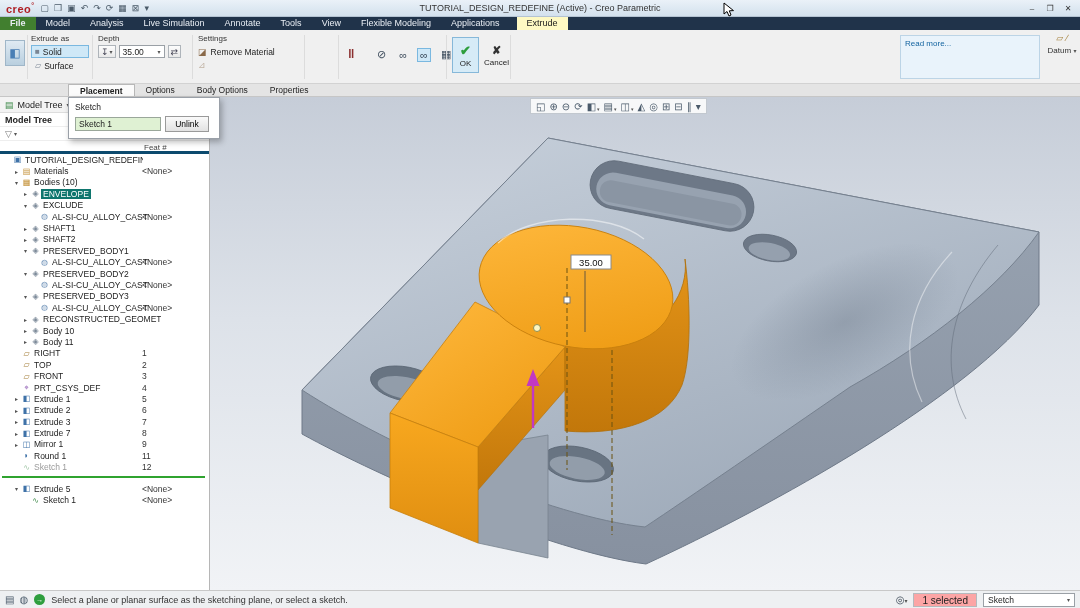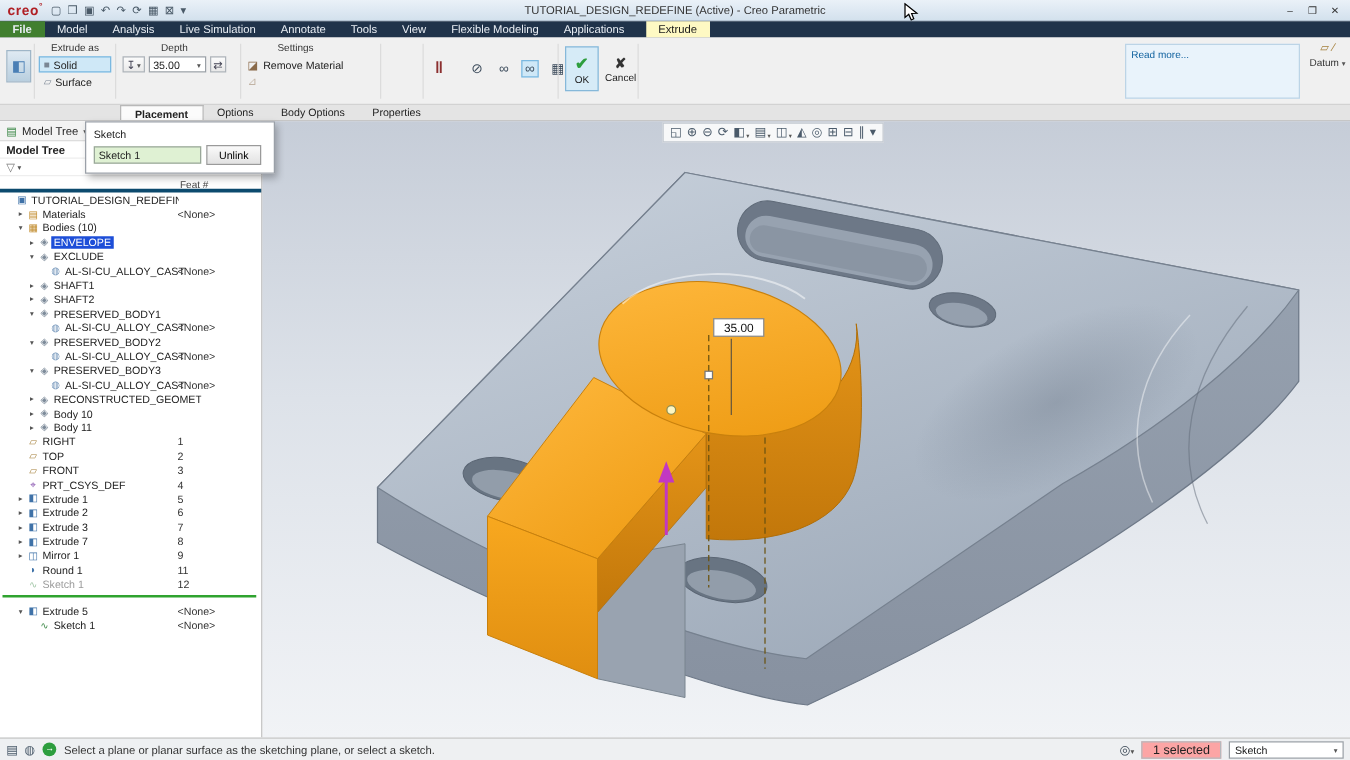--- a/index.html
+++ b/index.html
@@ -26,21 +26,21 @@
     display:flex;align-items:stretch;font-size:9px;color:#e9eef4;}
   .rtab{padding:0 10px;line-height:13px;white-space:nowrap;}
   .rtab.file{background:#417f2f;font-weight:bold;}
   .rtab.active{background:#fef9c3;color:#1a1a1a;margin-left:7px;}
 
   
   .ribbon{position:absolute;top:30px;left:0;right:0;height:54px;background:#f0f0f0;border-bottom:1px solid #d2d2d2;}
   .bigicon{position:absolute;left:5px;top:10px;width:20px;height:26px;border:1px solid #9fb6c8;
     background:linear-gradient(#dfeaf3,#b9cfdf);color:#4a7fb5;font-size:12px;text-align:center;line-height:24px;}
   .rsep{position:absolute;top:5px;height:44px;border-left:1px solid #dcdcdc;}
-  .grp{position:absolute;text-align:center;}
+  .grp{position:absolute;}
   .grp-label{font-size:8px;color:#333;margin-bottom:2px;}
   .grp-extrudeas{left:31px;top:4px;}
   .rbtn{display:flex;align-items:center;gap:3px;width:58px;height:13px;padding:0 3px;margin-top:1px;
     border:1px solid transparent;font-size:8.5px;}
   .rbtn .bic{font-size:8px;color:#7a8694;}
   .rbtn.pressed{background:#cfe8f7;border-color:#7ab8e0;}
   .grp-depth{left:98px;top:4px;}
   .ctl-row{display:flex;align-items:center;gap:3px;margin-top:2px;}
   .mini-combo,.mini-btn{height:13px;border:1px solid #aeb4ba;background:linear-gradient(#fcfcfc,#e9e9e9);
     display:flex;align-items:center;padding:0 2px;font-size:9px;color:#445;gap:1px;}
@@ -63,40 +63,40 @@
   .cx{color:#333;font-size:11px;font-weight:bold;}
   .helpbox{position:absolute;right:40px;top:5px;width:140px;height:44px;background:#e9f3fb;
     border:1px solid #bcd4e6;padding:2px 4px;font-size:8px;line-height:9.5px;color:#333;}
   .readmore{color:#1464a0;display:block;margin-top:1px;}
   .grp-datum{right:1px;top:3px;width:34px;text-align:center;}
   .datum-icons{display:flex;justify-content:center;gap:3px;font-size:9px;color:#a5803c;}
   .datum-lbl{font-size:8px;color:#333;margin-top:3px;}
 
   
   .dashtabs{position:absolute;top:84px;left:0;right:0;height:13px;background:#e4e4e4;
-    border-bottom:1px solid #c6c6c6;display:flex;padding-left:96px;font-size:8.5px;}
+    border-bottom:1px solid #c6c6c6;display:flex;padding-left:68px;font-size:8.5px;}
   .dtab{padding:0 11px;line-height:13px;color:#222;}
   .dtab.active{background:#fbfbfb;border:1px solid #b8b8b8;border-bottom:none;font-weight:bold;}
 
   
   .leftpanel{position:absolute;top:97px;left:0;width:210px;bottom:18px;background:#fff;border-right:1px solid #b6b6b6;}
   .ph1{height:16px;background:#f3f3f3;border-bottom:1px solid #ddd;display:flex;align-items:center;gap:4px;padding:0 5px;font-size:9px;}
   .ph1 .ticol{color:#3f8a4a;font-size:9px;}
   .ph2{height:14px;display:flex;align-items:center;padding:0 5px;font-size:9px;font-weight:bold;border-bottom:1px solid #eee;}
   .ph2 .hicons{margin-left:auto;display:flex;gap:5px;font-weight:normal;color:#555;font-size:8px;}
   .ph3{height:14px;display:flex;align-items:center;padding:0 5px;color:#777;font-size:9px;border-bottom:1px solid #eee;gap:2px;}
   .ph4{height:13px;position:relative;border-bottom:3px solid #0c4a6e;font-size:8px;color:#444;}
   .ph4 span{position:absolute;left:144px;top:2px;}
   .tree{position:absolute;top:57px;left:0;right:0;bottom:0;overflow:hidden;font-size:8.5px;}
   .trow{position:relative;height:11.4px;display:flex;align-items:center;white-space:nowrap;}
   .tarrow{width:9px;text-align:center;font-size:6px;color:#555;flex:none;}
   .ticon{width:11px;text-align:center;font-size:8px;flex:none;}
   .tlabel{padding:0 2px;overflow:hidden;max-width:120px;}
   .tfeat{position:absolute;left:142px;color:#333;}
-  .trow.selected .tlabel{background:#1d4ed8;color:#fff;}
+  .trow.selected .tlabel{background:#0f766e;color:#fff;}
   .trow.dimmed{color:#9b9b9b;}
   .trow.dimmed .ticon{opacity:.5;}
   .insert-line{height:2px;background:#2fa32f;margin:3px 4px 5px 2px;}
   .tic-part{color:#3f72a8;} .tic-folder{color:#c08a2a;} .tic-bodies-folder{color:#c08a2a;}
   .tic-body{color:#7c8a99;} .tic-material{color:#6f92b8;} .tic-plane{color:#a5803c;}
   .tic-csys{color:#8a56b0;} .tic-extrude,.tic-mirror,.tic-round{color:#3f72a8;} .tic-sketch{color:#3f8a4a;}
 
   
   .graphics{position:absolute;top:97px;left:210px;right:0;bottom:18px;
     background:linear-gradient(180deg,#c6cdd8 0%,#dde2e9 45%,#f1f3f6 100%);}

